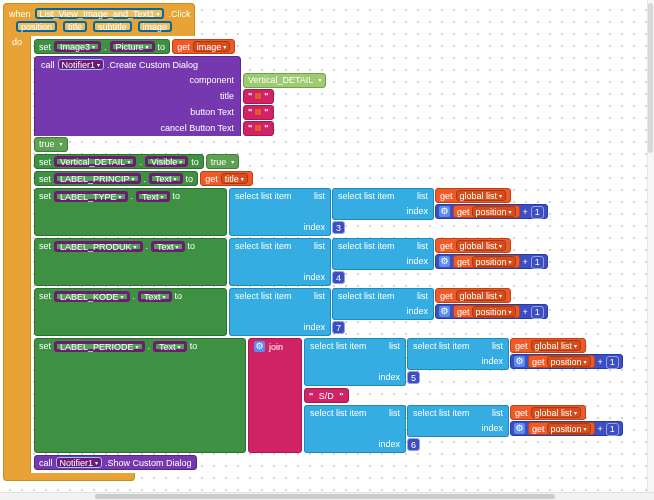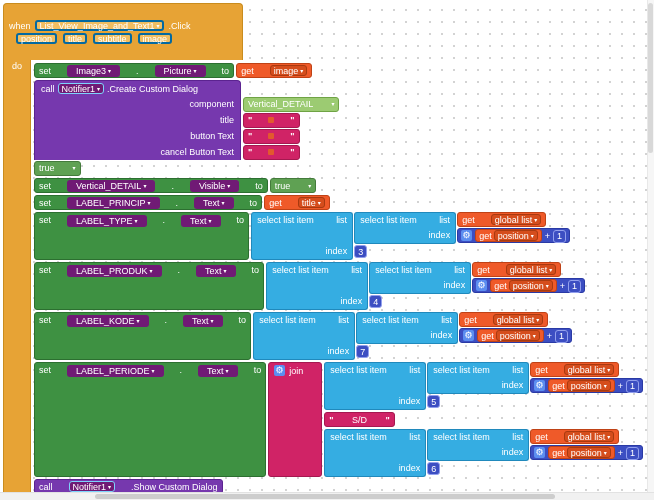--- a/index.html
+++ b/index.html
@@ -4,35 +4,35 @@
 <style>
 *{box-sizing:border-box}
 html,body{margin:0;padding:0}
 .canvas{position:relative;width:654px;height:500px;overflow:hidden;background:#fff;
  background-image:radial-gradient(circle,#d3d3d3 1px,transparent 1.3px);
  background-size:12px 12px;background-position:4px 4px;
  font-family:"Liberation Sans","DejaVu Sans",sans-serif;font-size:9px;color:#fff;cursor:default}
 .t{white-space:nowrap}
 .caret{font-size:6px;margin-left:2px;line-height:1}
 .chip{display:inline-flex;align-items:center;border-radius:3px;padding:0 3px;height:11px;white-space:nowrap}
-.blk{display:inline-flex;align-items:center;gap:16px;border-radius:3px;padding:0 4px;height:15px;white-space:nowrap}
+.blk{display:inline-flex;align-items:center;gap:3px;border-radius:3px;padding:0 4px;height:15px;white-space:nowrap}
 
 .when{position:absolute;left:3px;top:3px}
-.w-top{width:240px;background:#E7A335;border:1px solid #C98C1E;border-bottom:none;border-radius:4px 4px 0 0;padding:15px 0}
+.w-top{width:192px;background:#E7A335;border:1px solid #C98C1E;border-bottom:none;border-radius:4px 4px 0 0;padding:3px 0}
 .w-head{height:13px;display:flex;align-items:center;gap:4px;padding:0 5px}
 .w-params{height:13px;display:flex;align-items:center;gap:6px;padding:0 12px}
 .c-event{background:#F0BE62;border:2px solid #0369a1}
 .w-body{display:flex;align-items:stretch}
 .w-spine{width:28px;background:#E7A335;border:1px solid #C98C1E;border-top:none;border-bottom:none;display:flex;justify-content:center;align-items:flex-start;padding-top:1px}
 .w-stack{display:flex;flex-direction:column;align-items:flex-start;gap:2px;padding:3px 0 3px 3px}
 .w-foot{width:132px;height:8px;background:#E7A335;border:1px solid #C98C1E;border-top:none;border-radius:0 0 4px 4px}
 .stmt{display:flex;align-items:stretch;gap:2px}
 
 .set{background:#3E9142;border:1px solid #2C6F30}
-.set .chip{background:#4FA254;border:6px solid #701a75}
+.set .chip{background:#4FA254;border:3px solid #701a75}
 .tall{align-items:flex-start;height:auto;min-height:15px;padding-top:2px}
 .w193{min-width:193px}
 .w212{min-width:212px}
 .logic{background:#5FA153;border:1px solid #447B3B}
 .comp{background:#9CCB72;border:1px solid #6FA344}
 
 .dlg{display:grid;grid-template-columns:max-content max-content;column-gap:2px}
 .dlg-l{background:#7638AE;min-width:207px;height:16px;display:flex;align-items:center;justify-content:flex-end;gap:3px;padding:0 6px;border-left:1px solid #5B2390;border-right:1px solid #5B2390}
 .dlg-l.h{justify-content:flex-start;border-radius:4px 4px 0 0;border-top:1px solid #5B2390}
 .dlg-l.last{border-radius:0 0 4px 4px;border-bottom:1px solid #5B2390}

